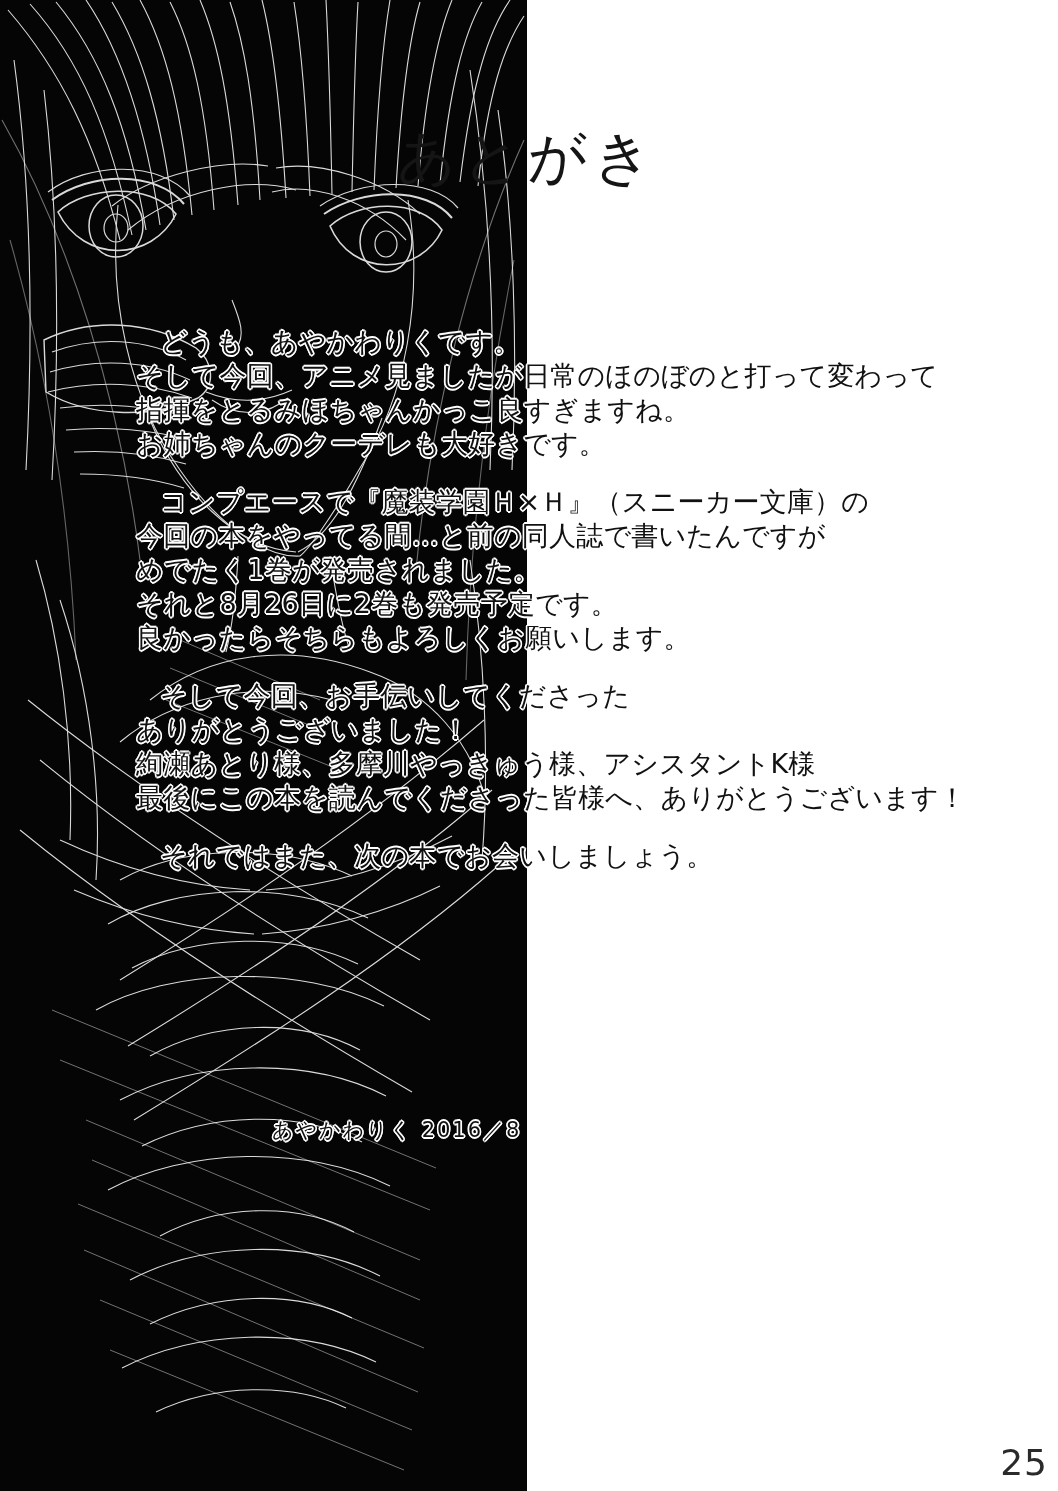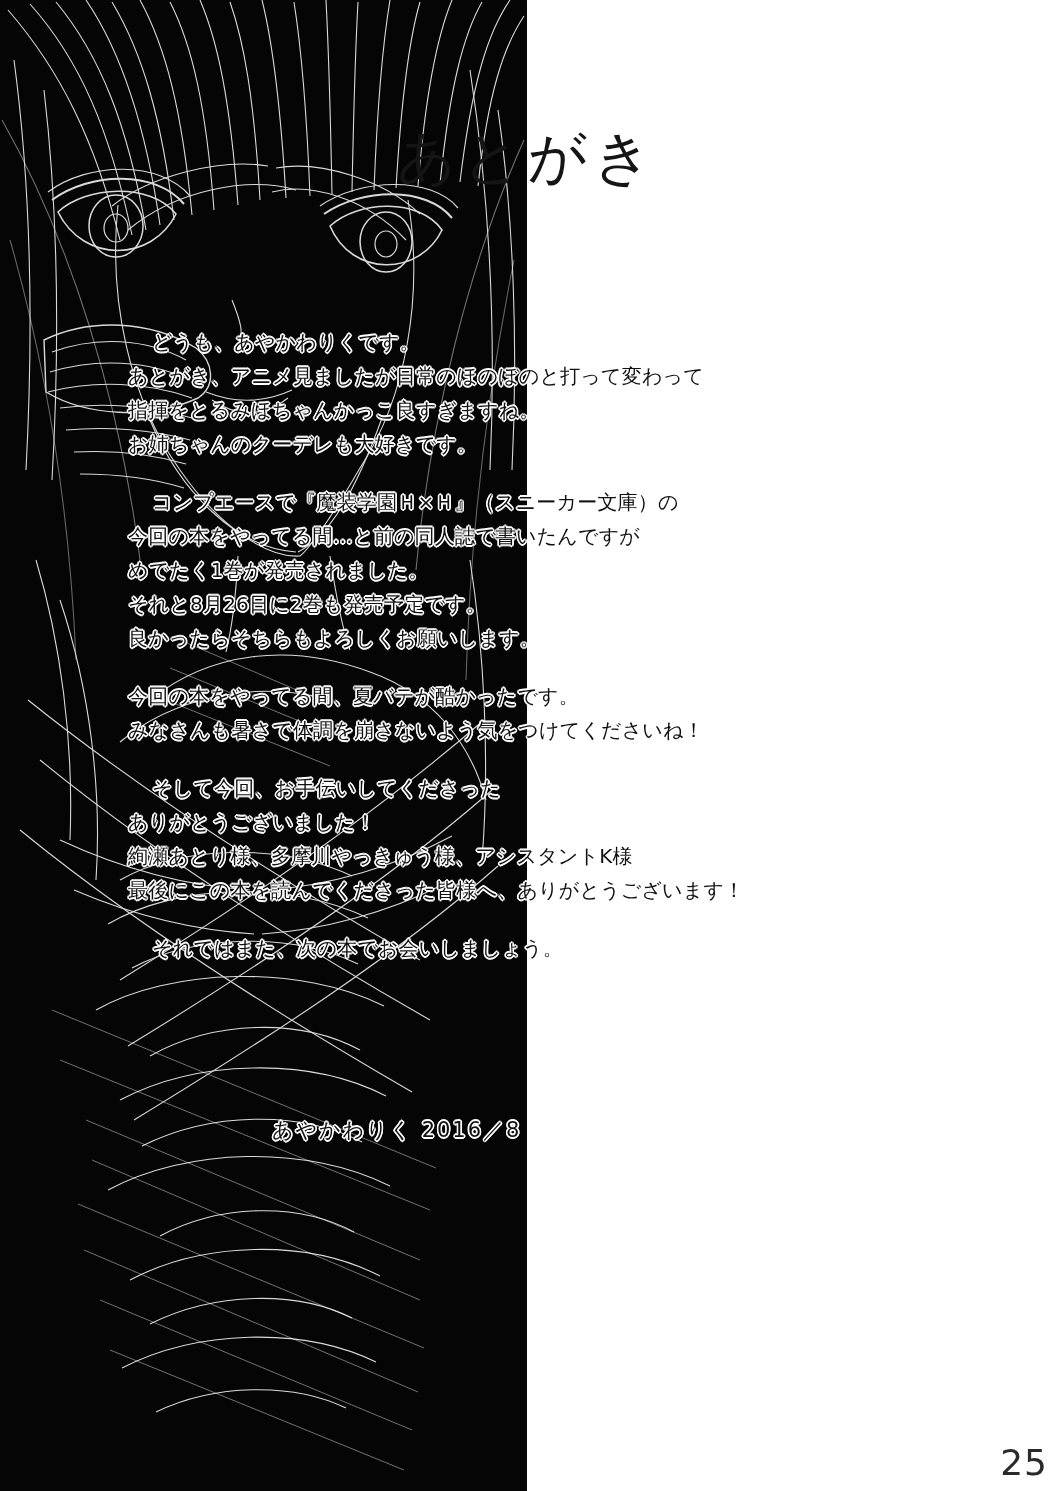--- a/index.html
+++ b/index.html
@@ -55,25 +55,25 @@
     color: #151515;
     font-weight: 400;
     font-family: "DejaVu Sans", "Liberation Sans", sans-serif;
     z-index: 6;
     white-space: nowrap;
   }
 
   
   #afterword-body {
     position: absolute;
-    left: 128px;
+    left: 136px;
     top: 325px;
     width: 880px;
     z-index: 5;
-    font-size: 20px;
+    font-size: 27px;
     line-height: 34px;
     color: #111111;
     letter-spacing: 0.2px;
     mix-blend-mode: normal;
   }
   #afterword-body .para {
     margin: 0 0 24px 0;
   }
   #afterword-body .line {
     display: block;
@@ -262,35 +262,31 @@
   <div class="ghost" style="left:12px; top:470px;"></div>
   <div class="ghost" style="left:40px; top:640px;"></div>
   <div class="ghost" style="left:60px; top:1160px;"></div>
 </div>
 
 <div id="afterword-heading">あとがき</div>
 
 <div id="afterword-body">
     <div class="para indent">
       <span class="line">どうも、あやかわりくです。</span>
-      <span class="line">あとがき、アニメ見ましたが日常のほのぼのと打って変わって</span>
+      <span class="line">そして今回、アニメ見ましたが日常のほのぼのと打って変わって</span>
       <span class="line">指揮をとるみほちゃんかっこ良すぎますね。</span>
       <span class="line">お姉ちゃんのクーデレも大好きです。</span>
     </div>
     <div class="para indent">
       <span class="line">コンプエースで『魔装学園Ｈ×Ｈ』（スニーカー文庫）の</span>
       <span class="line">今回の本をやってる間…と前の同人誌で書いたんですが</span>
       <span class="line">めでたく1巻が発売されました。</span>
       <span class="line">それと8月26日に2巻も発売予定です。</span>
       <span class="line">良かったらそちらもよろしくお願いします。</span>
     </div>
-    <div class="para">
-      <span class="line">今回の本をやってる間、夏バテが酷かったです。</span>
-      <span class="line">みなさんも暑さで体調を崩さないよう気をつけてくださいね！</span>
-    </div>
     <div class="para indent">
       <span class="line">そして今回、お手伝いしてくださった</span>
       <span class="line">ありがとうございました！</span>
       <span class="line">絢瀬あとり様、多摩川やっきゅう様、アシスタントK様</span>
       <span class="line">最後にこの本を読んでくださった皆様へ、ありがとうございます！</span>
     </div>
     <div class="para indent">
       <span class="line">それではまた、次の本でお会いしましょう。</span>
     </div>
   </div>

